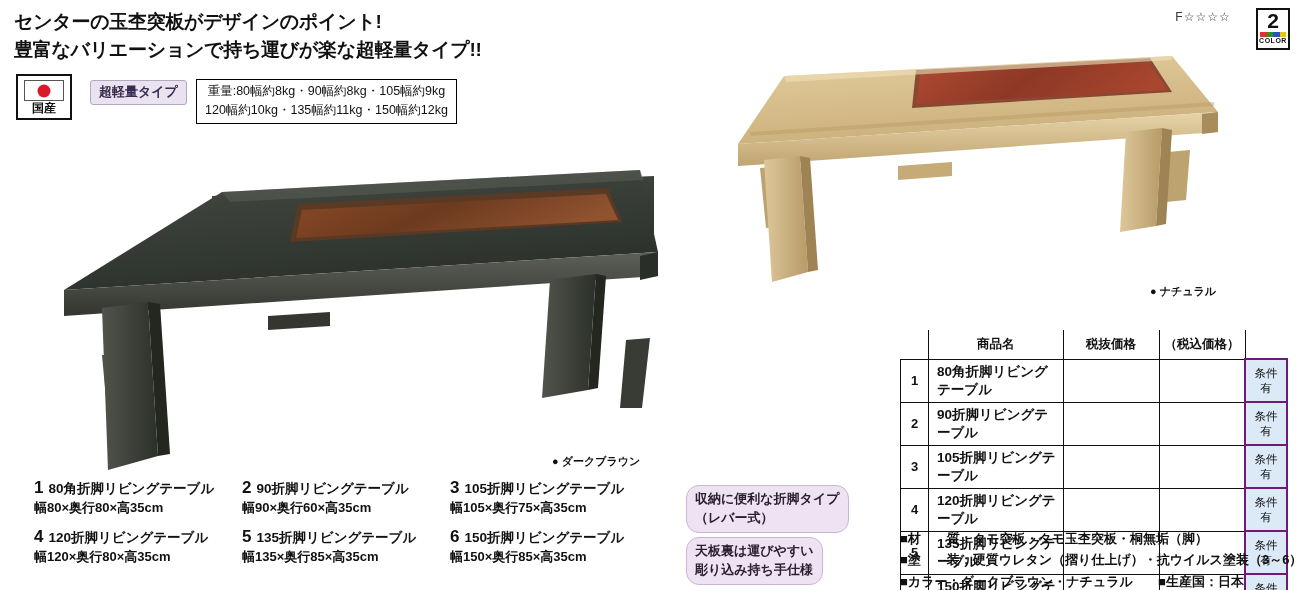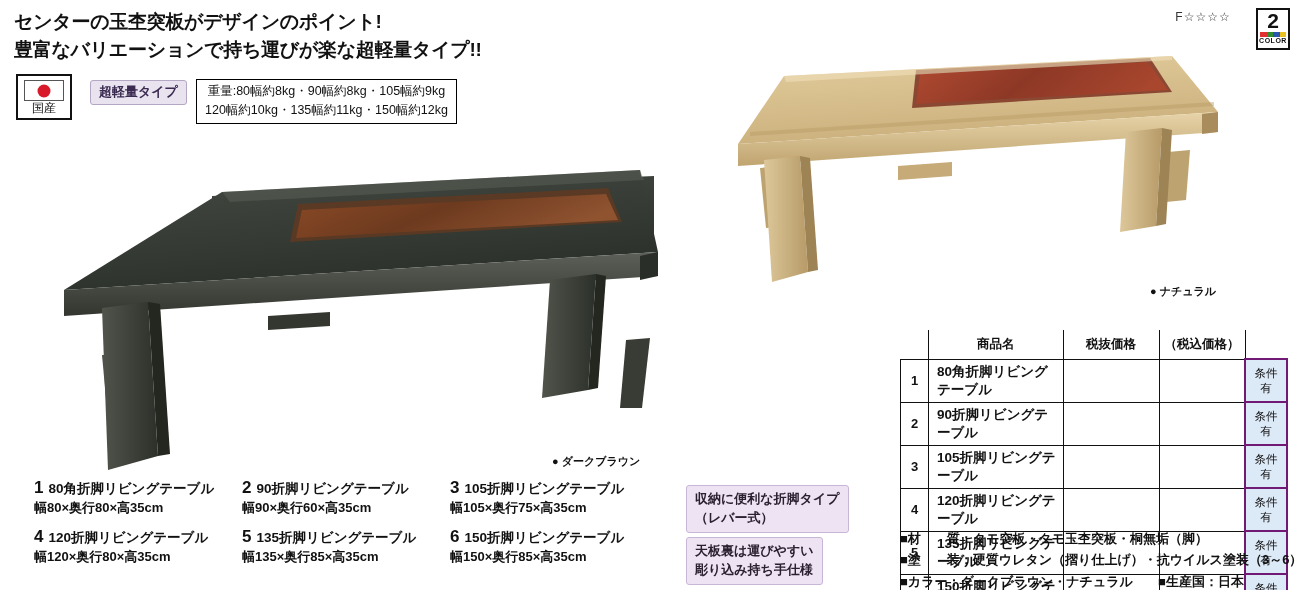--- a/index.html
+++ b/index.html
@@ -33,21 +33,21 @@
   .jp-flag {
     width: 40px; height: 21px; background: #fff; border: 1px solid #555;
     position: relative; margin-bottom: 1px;
   }
   .jp-flag::after {
     content: ""; position: absolute; left: 50%; top: 50%;
     width: 13px; height: 13px; border-radius: 50%;
     background: #d81a2a; transform: translate(-50%,-50%);
   }
   .jp-text {
-    font-size: 12px; font-weight: normal; letter-spacing: 0px; line-height: 1;
+    font-size: 12px; font-weight: bold; letter-spacing: 0px; line-height: 1;
   }
 
   
   .light-tag {
     position: absolute; left: 82px; top: 80px;
     background: #e8e3ee; border: 1px solid #b3a7c4;
     border-radius: 3px;
     font-size: 13px; font-weight: bold; color: #3a2a50;
     padding: 2px 8px 3px 8px;
     margin-left: 8px;
@@ -119,21 +119,21 @@
   .item-title {
     font-size: 13.5px; font-weight: bold; white-space: nowrap;
     display: flex; align-items: baseline;
   }
   .item-no { font-size: 17px; font-weight: bold; margin-right: 5px; }
   .item-dim { font-size: 13px; font-weight: bold; white-space: nowrap; margin-top: 1px; }
 
   
   .note {
     position: absolute;
-    background: #eee3f2; border: 1px solid #c9b6d6; border-radius: 3px;
+    background: #eee3f2; border: 1px solid #c9b6d6; border-radius: 13px;
     font-size: 13px; font-weight: bold; color: #2b2030;
     padding: 4px 8px; line-height: 1.45; white-space: nowrap;
   }
   #note-1 { left: 686px; top: 485px; }
   #note-2 { left: 686px; top: 537px; }
 
   
   .ptable {
     position: absolute; left: 900px; top: 330px; width: 388px;
     border-collapse: collapse; font-size: 13px;

